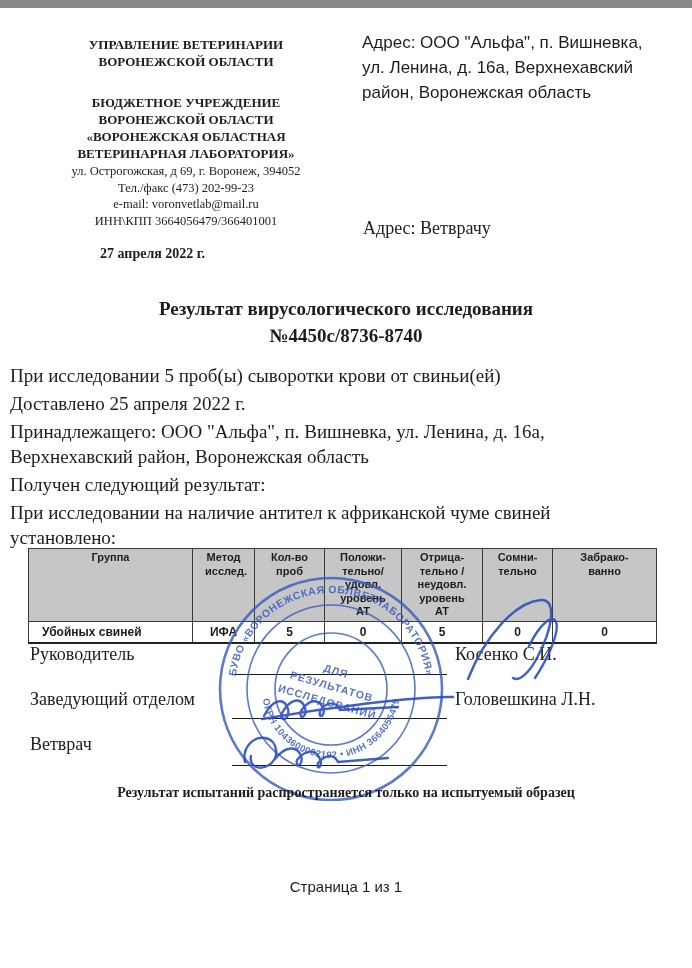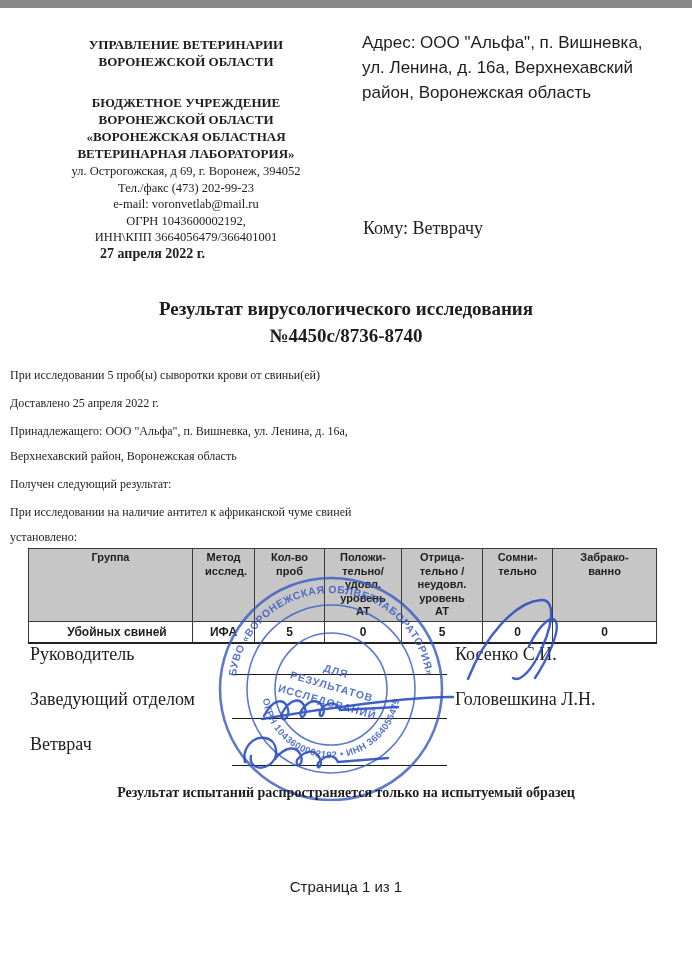--- a/index.html
+++ b/index.html
@@ -16,34 +16,34 @@
   .lh-contacts{font-size:12.5px;line-height:16.5px;margin-top:1px;}
   
   .recipient-address{position:absolute;left:362px;top:22px;width:322px;
     font-family:"Liberation Sans",sans-serif;font-size:17px;line-height:25px;}
   .recipient-to{position:absolute;left:363px;top:210px;font-size:18px;}
   .doc-date{position:absolute;left:100px;top:238px;font-weight:bold;font-size:14px;}
   
   .doc-title{position:absolute;left:0;top:287px;width:100%;text-align:center;
     font-weight:bold;font-size:19px;line-height:27px;}
   
-  .body-text{position:absolute;left:10px;top:355px;width:664px;font-size:12px;}
+  .body-text{position:absolute;left:10px;top:355px;width:664px;font-size:19px;}
   .body-text p{margin:0 0 3px 0;line-height:25px;}
   
   table.results{position:absolute;left:28px;top:540px;width:628px;
     border-collapse:collapse;table-layout:fixed;
     font-family:"Liberation Sans",sans-serif;}
   table.results th{
     background:#c6c6c6;border:1px solid #3a3a3a;
     font-size:11px;line-height:13.5px;font-weight:600;
     vertical-align:top;padding:2px 12px;height:66px;text-align:center;}
   table.results td{
     border:1px solid #3a3a3a;border-bottom:2px solid #222;
     font-size:12px;font-weight:bold;height:20px;text-align:center;padding:0;}
-  table.results td.left{text-align:center;padding-left:13px;}
+  table.results td.left{text-align:left;padding-left:13px;}
   
   .sig-role{position:absolute;left:30px;font-size:18px;}
   .sig-name{position:absolute;left:455px;font-size:18px;}
   .sig-line{position:absolute;left:232px;width:215px;height:0;border-top:1.5px solid #1a1a1a;}
   
   .overlay{position:absolute;left:185px;top:558px;width:400px;height:235px;pointer-events:none;}
   
   .disclaimer{position:absolute;left:0;top:777px;width:100%;text-align:center;
     font-weight:bold;font-size:14px;}
   .page-footer{position:absolute;left:0;top:870px;width:100%;text-align:center;
@@ -58,29 +58,28 @@
     <div class="lh-dept pre">УПРАВЛЕНИЕ ВЕТЕРИНАРИИ
 ВОРОНЕЖСКОЙ ОБЛАСТИ</div>
     <div class="lh-inst pre">БЮДЖЕТНОЕ УЧРЕЖДЕНИЕ
 ВОРОНЕЖСКОЙ ОБЛАСТИ
 «ВОРОНЕЖСКАЯ ОБЛАСТНАЯ
 ВЕТЕРИНАРНАЯ ЛАБОРАТОРИЯ»</div>
     <div class="lh-contacts">
       <div>ул. Острогожская, д 69, г. Воронеж, 394052</div>
       <div>Тел./факс  (473) 202-99-23</div>
       <div>e-mail: voronvetlab@mail.ru</div>
-      <div>ОГРН 1043600002192,</div>
       <div>ИНН\КПП 3664056479/366401001</div>
     </div>
   </div>
 
   <div class="recipient-address pre">Адрес: ООО "Альфа", п. Вишневка,
 ул. Ленина, д. 16а, Верхнехавский
 район, Воронежская область</div>
-  <div class="recipient-to">Кому: Ветврачу</div>
+  <div class="recipient-to">Адрес: Ветврачу</div>
 
   <div class="doc-date">27 апреля 2022 г.</div>
 
   <div class="doc-title">
     <div>Результат вирусологического исследования</div>
     <div>№4450с/8736-8740</div>
   </div>
 
   <div class="body-text">
     <p class="pre">При исследовании 5 проб(ы) сыворотки крови от свиньи(ей)</p>

